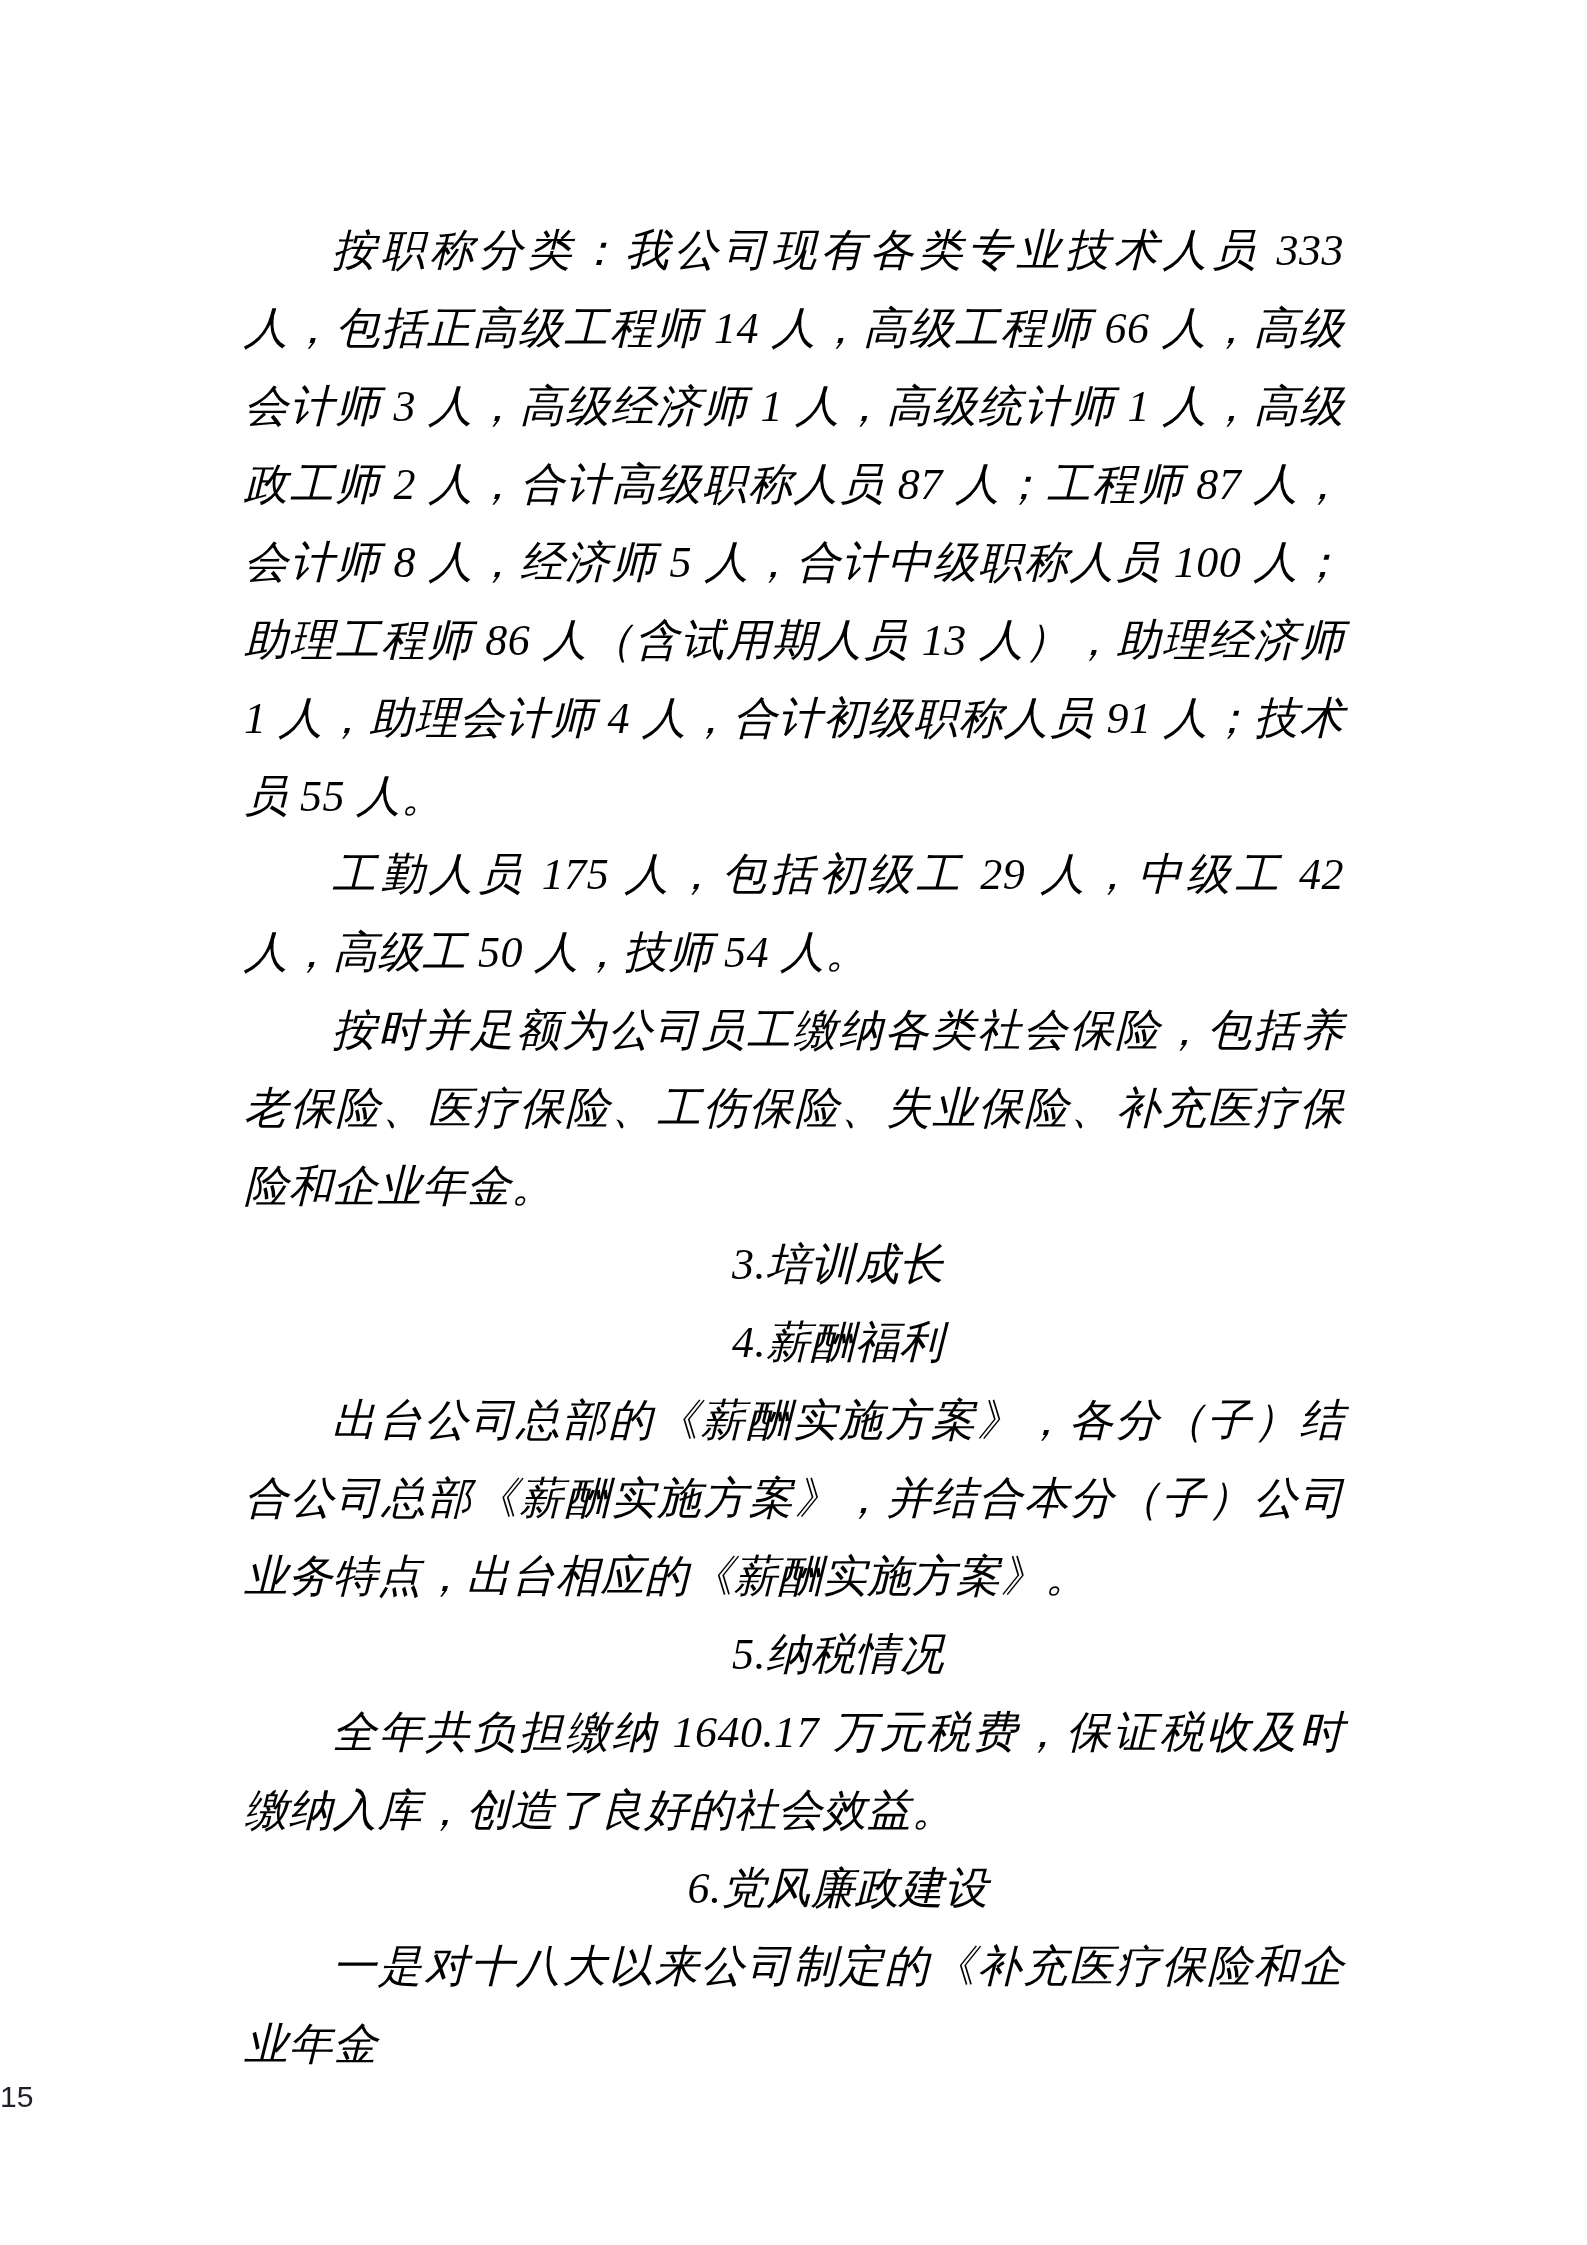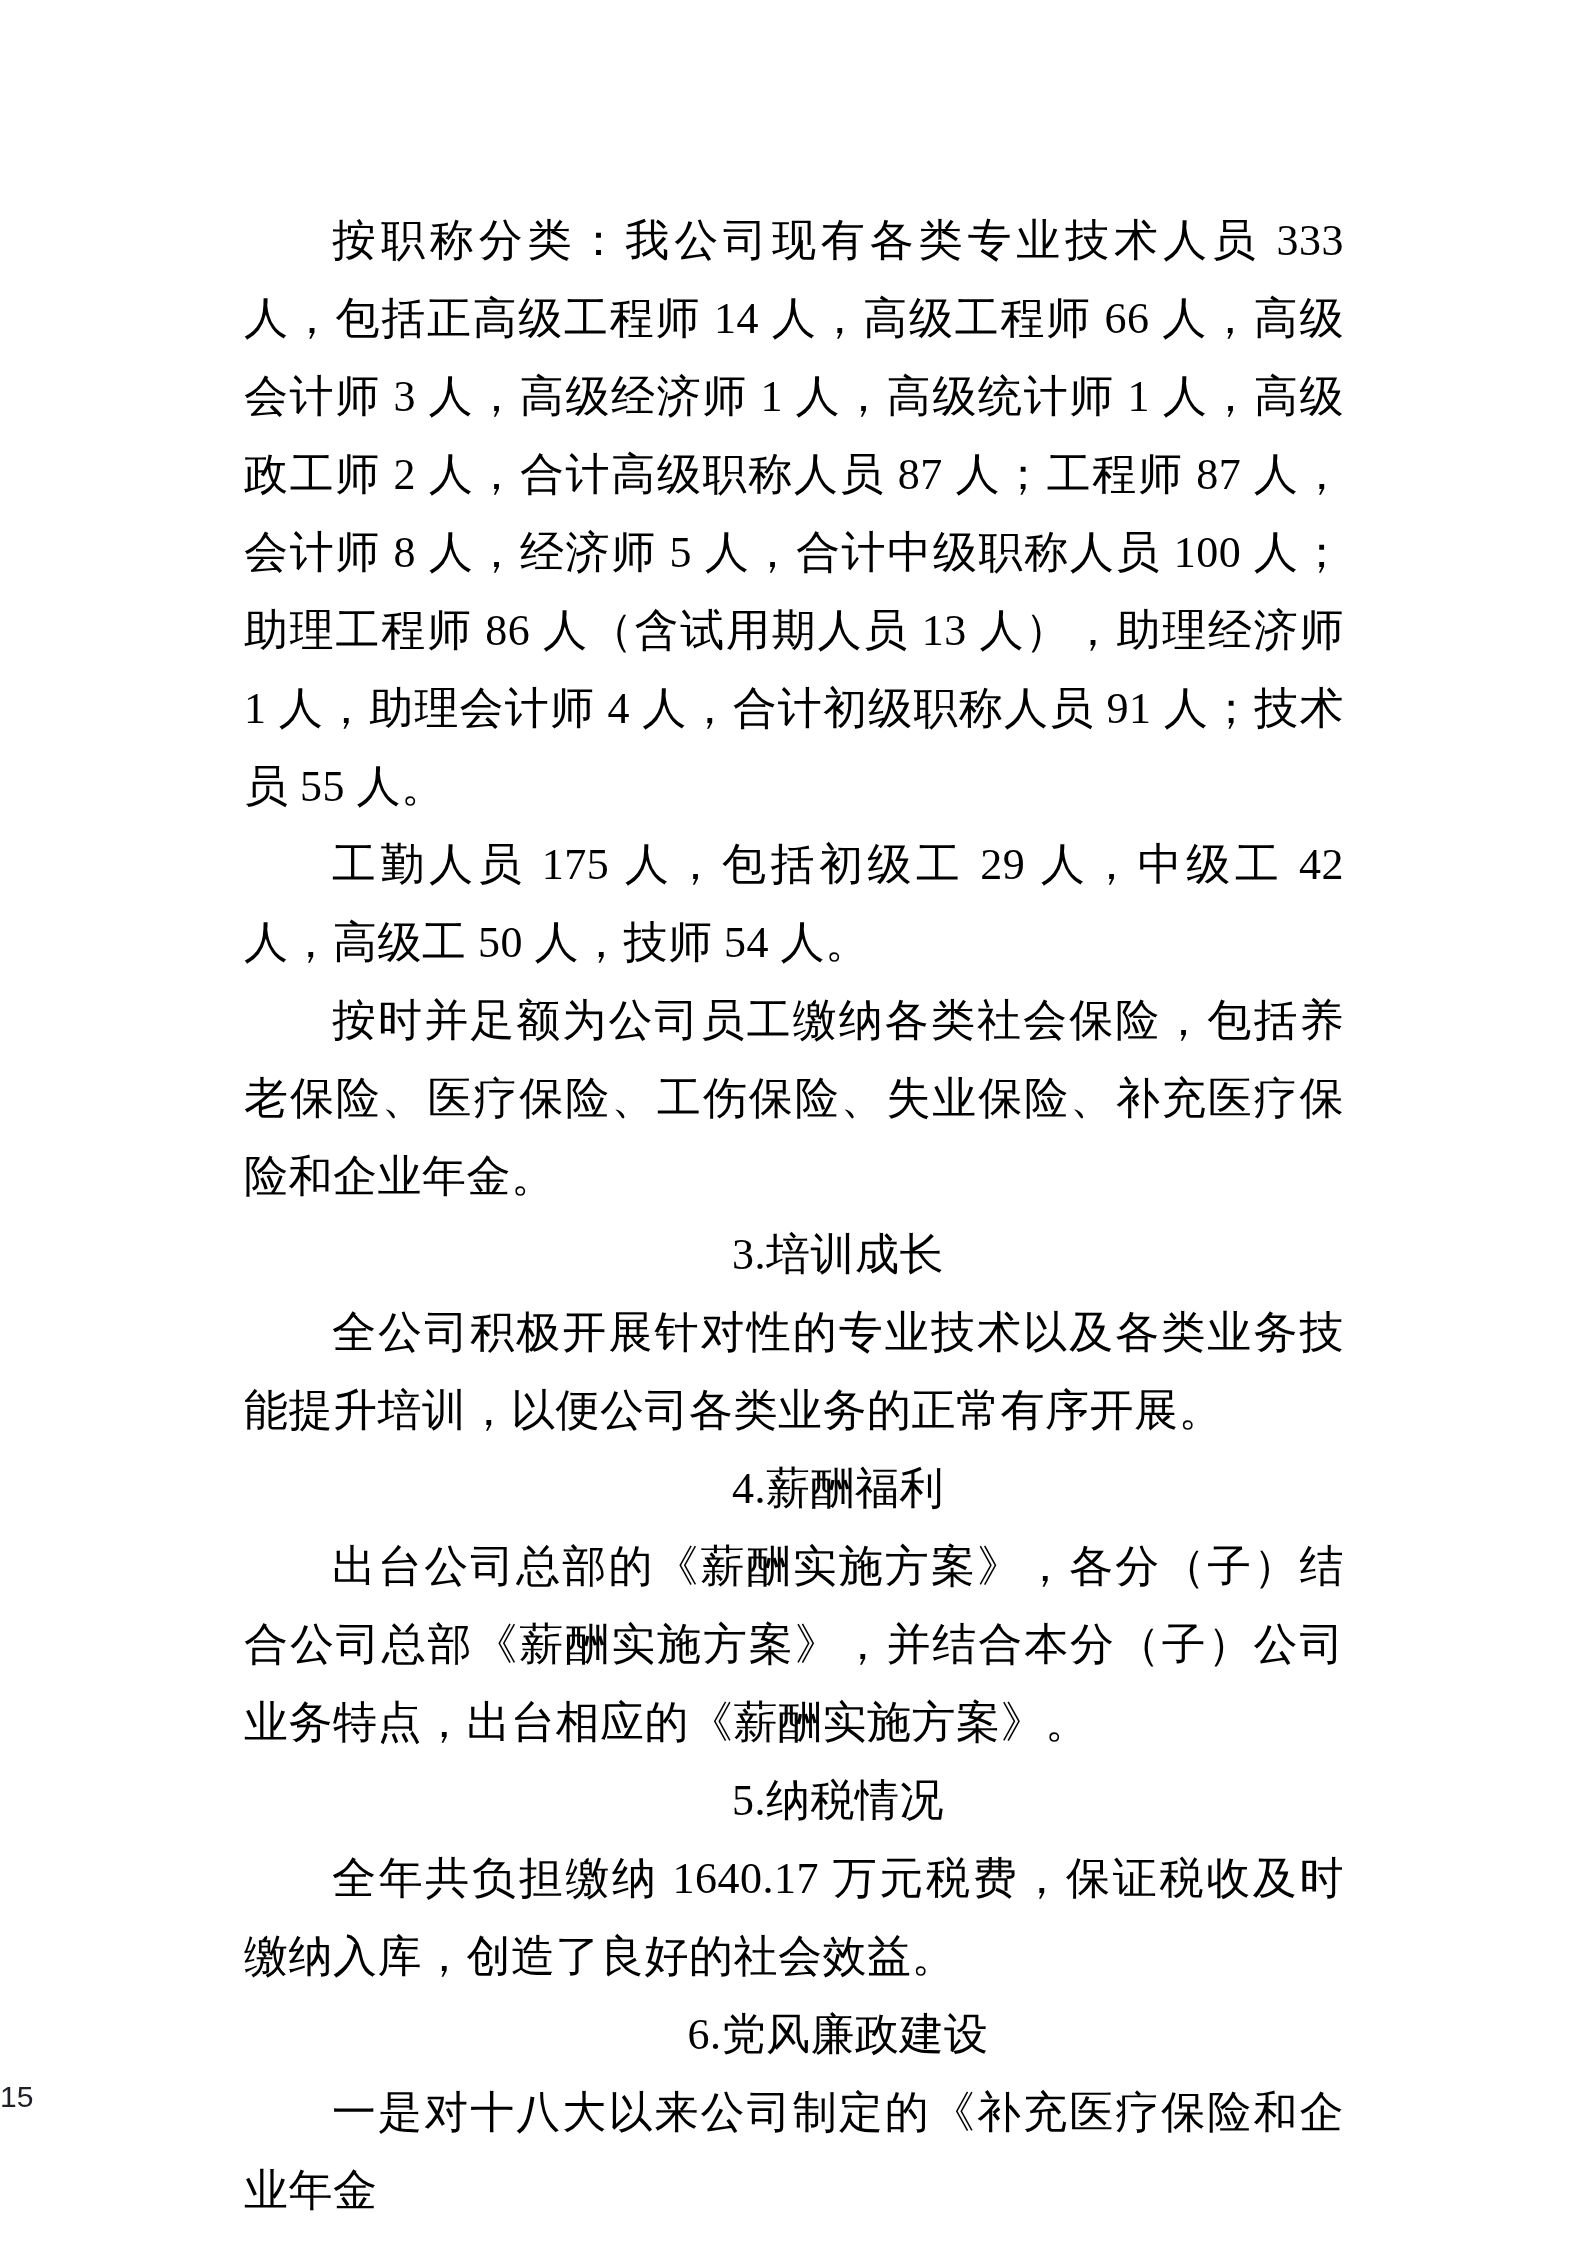--- a/index.html
+++ b/index.html
@@ -12,22 +12,23 @@
     width: 1587px;
     height: 2245px;
     background: #ffffff;
     overflow: hidden;
     font-family: "Liberation Serif", "DejaVu Serif", serif;
     color: #000000;
   }
   .content {
     position: absolute;
     left: 244px;
-    top: 202px;
+    top: 212px;
     width: 1100px;
+    font-style: italic;
   }
   .content p {
     margin: 0;
     padding: 0;
     font-size: 44px;
     line-height: 78px;
     text-indent: 2em;
     text-align: justify;
     text-justify: inter-character;
     letter-spacing: 0.5px;
@@ -48,21 +49,20 @@
 </style>
 </head>
 <body>
 
 <div class="page">
   <div class="content">
     <p>按职称分类：我公司现有各类专业技术人员 333 人，包括正高级工程师 14 人，高级工程师 66 人，高级会计师 3 人，高级经济师 1 人，高级统计师 1 人，高级政工师 2 人，合计高级职称人员 87 人；工程师 87 人，会计师 8 人，经济师 5 人，合计中级职称人员 100 人；助理工程师 86 人（含试用期人员 13 人），助理经济师 1 人，助理会计师 4 人，合计初级职称人员 91 人；技术员 55 人。</p>
     <p>工勤人员 175 人，包括初级工 29 人，中级工 42 人，高级工 50 人，技师 54 人。</p>
     <p>按时并足额为公司员工缴纳各类社会保险，包括养老保险、医疗保险、工伤保险、失业保险、补充医疗保险和企业年金。</p>
     <p class="heading">3.培训成长</p>
-    <p>全公司积极开展针对性的专业技术以及各类业务技能提升培训，以便公司各类业务的正常有序开展。</p>
     <p class="heading">4.薪酬福利</p>
     <p>出台公司总部的《薪酬实施方案》，各分（子）结合公司总部《薪酬实施方案》，并结合本分（子）公司业务特点，出台相应的《薪酬实施方案》。</p>
     <p class="heading">5.纳税情况</p>
     <p>全年共负担缴纳 1640.17 万元税费，保证税收及时缴纳入库，创造了良好的社会效益。</p>
     <p class="heading">6.党风廉政建设</p>
     <p>一是对十八大以来公司制定的《补充医疗保险和企业年金</p>
   </div>
   <div class="page-number">15</div>
 </div>
 

